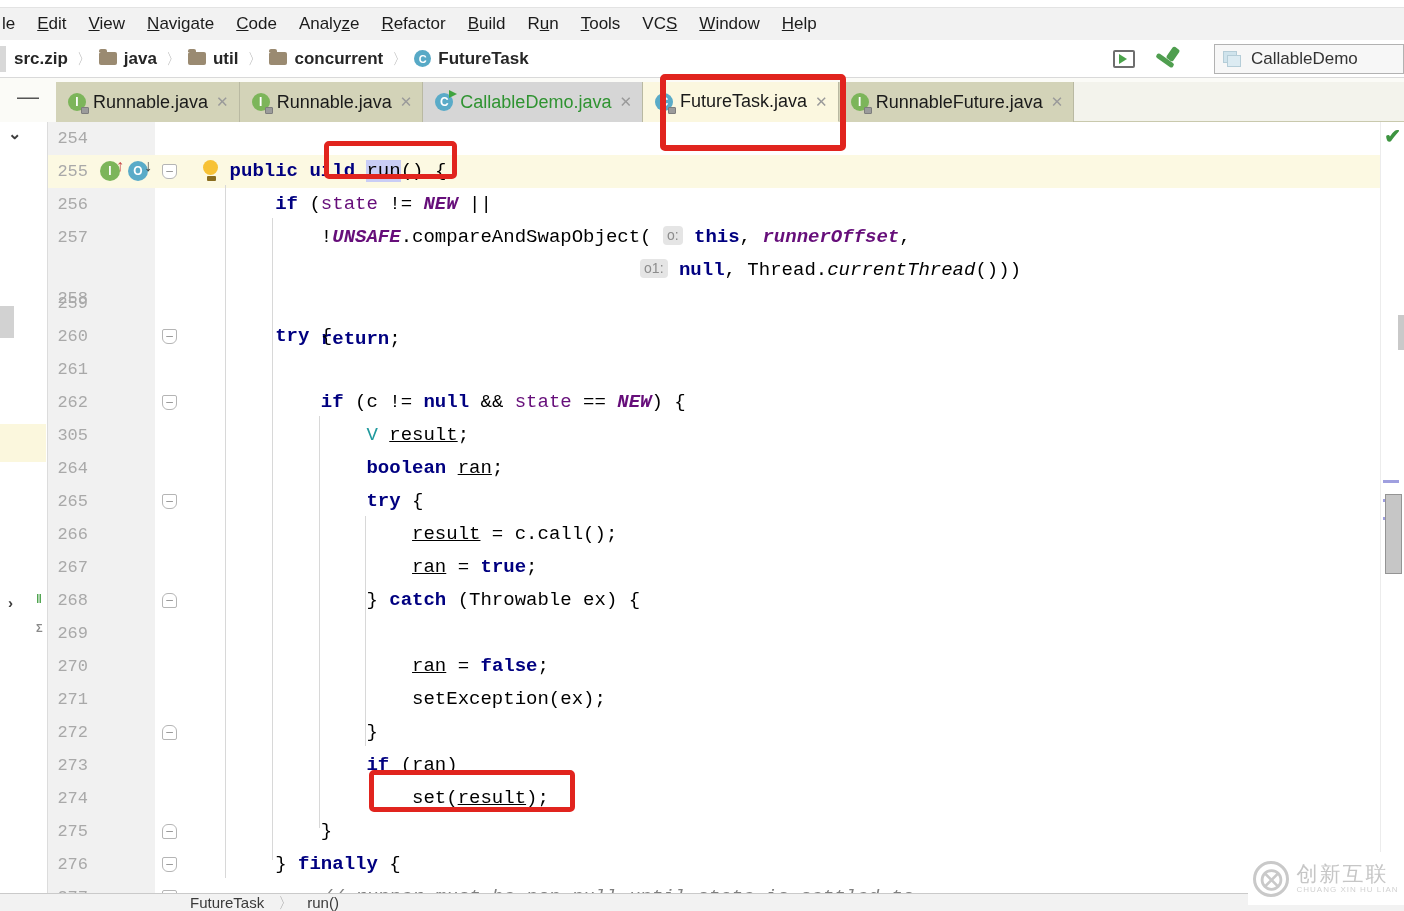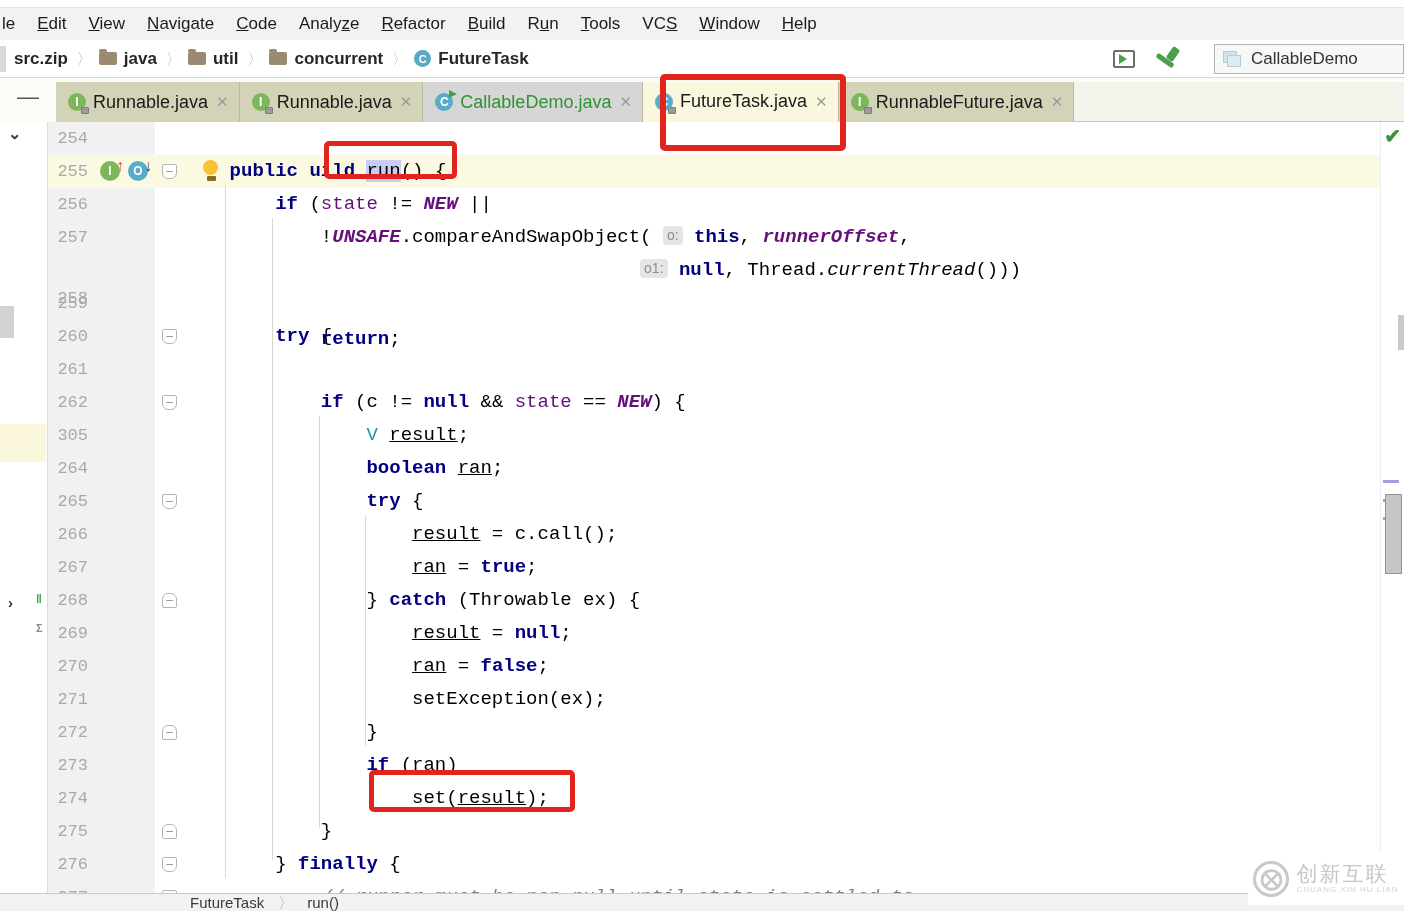--- a/index.html
+++ b/index.html
@@ -276,21 +276,20 @@
         <div class="cl" style="top: 132px;"><span class="tk-t">                                        </span><span class="tk-b">o1:</span><span class="tk-t"> </span><span class="tk-k">null</span><span class="tk-t">, Thread.</span><span class="tk-sm">currentThread</span><span class="tk-t">()))</span></div>
         <div class="cl" style="top: 177px; margin-top: 24px;"><span class="tk-t">            </span><span class="tk-k">return</span><span class="tk-t">;</span></div>
         <div class="cl" style="top: 198px;"><span class="tk-t">        </span><span class="tk-k">try</span><span class="tk-t"> {</span></div>
         <div class="cl" style="top: 264px;"><span class="tk-t">            </span><span class="tk-k">if</span><span class="tk-t"> (c != </span><span class="tk-k">null</span><span class="tk-t"> &amp;&amp; </span><span class="tk-f">state</span><span class="tk-t"> == </span><span class="tk-sf">NEW</span><span class="tk-t">) {</span></div>
         <div class="cl" style="top: 297px;"><span class="tk-t">                </span><span class="tk-tp">V</span><span class="tk-t"> </span><span class="tk-uv">result</span><span class="tk-t">;</span></div>
         <div class="cl" style="top: 330px;"><span class="tk-t">                </span><span class="tk-k">boolean</span><span class="tk-t"> </span><span class="tk-uv">ran</span><span class="tk-t">;</span></div>
         <div class="cl" style="top: 363px;"><span class="tk-t">                </span><span class="tk-k">try</span><span class="tk-t"> {</span></div>
         <div class="cl" style="top: 396px;"><span class="tk-t">                    </span><span class="tk-uv">result</span><span class="tk-t"> = c.call();</span></div>
         <div class="cl" style="top: 429px;"><span class="tk-t">                    </span><span class="tk-uv">ran</span><span class="tk-t"> = </span><span class="tk-k">true</span><span class="tk-t">;</span></div>
         <div class="cl" style="top: 462px;"><span class="tk-t">                } </span><span class="tk-k">catch</span><span class="tk-t"> (Throwable ex) {</span></div>
-        <div class="cl" style="top: 495px;"><span class="tk-t">                    </span><span class="tk-uv">result</span><span class="tk-t"> = </span><span class="tk-k">null</span><span class="tk-t">;</span></div>
         <div class="cl" style="top: 528px;"><span class="tk-t">                    </span><span class="tk-uv">ran</span><span class="tk-t"> = </span><span class="tk-k">false</span><span class="tk-t">;</span></div>
         <div class="cl" style="top: 561px;"><span class="tk-t">                    setException(ex);</span></div>
         <div class="cl" style="top: 594px;"><span class="tk-t">                }</span></div>
         <div class="cl" style="top: 627px;"><span class="tk-t">                </span><span class="tk-k">if</span><span class="tk-t"> (</span><span class="tk-uv">ran</span><span class="tk-t">)</span></div>
         <div class="cl" style="top: 660px;"><span class="tk-t">                    set(</span><span class="tk-uv">result</span><span class="tk-t">);</span></div>
         <div class="cl" style="top: 693px;"><span class="tk-t">            }</span></div>
         <div class="cl" style="top: 726px;"><span class="tk-t">        } </span><span class="tk-k">finally</span><span class="tk-t"> {</span></div>
         <div class="cl" style="top: 759px;"><span class="tk-c">            // runner must be non-null until state is settled to</span></div>
       </div>
 

